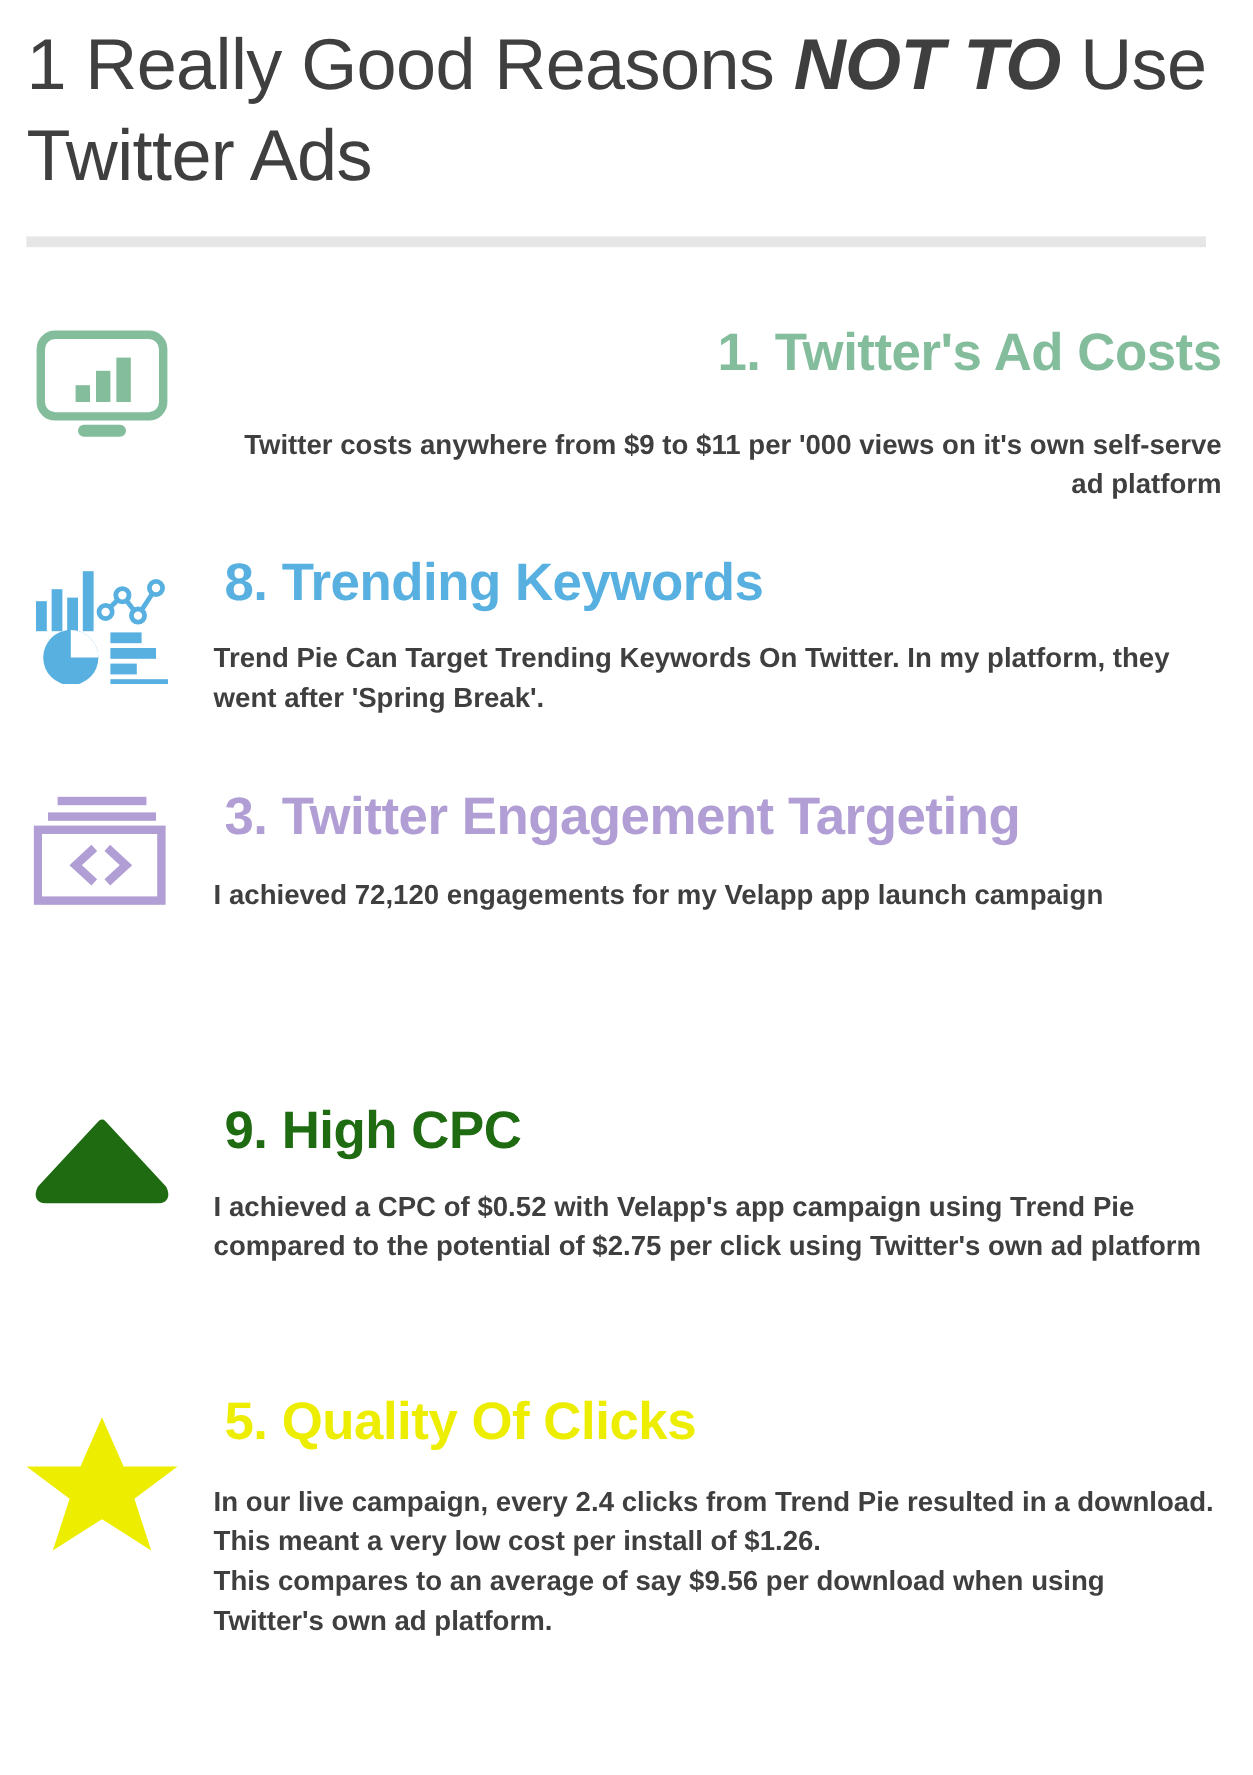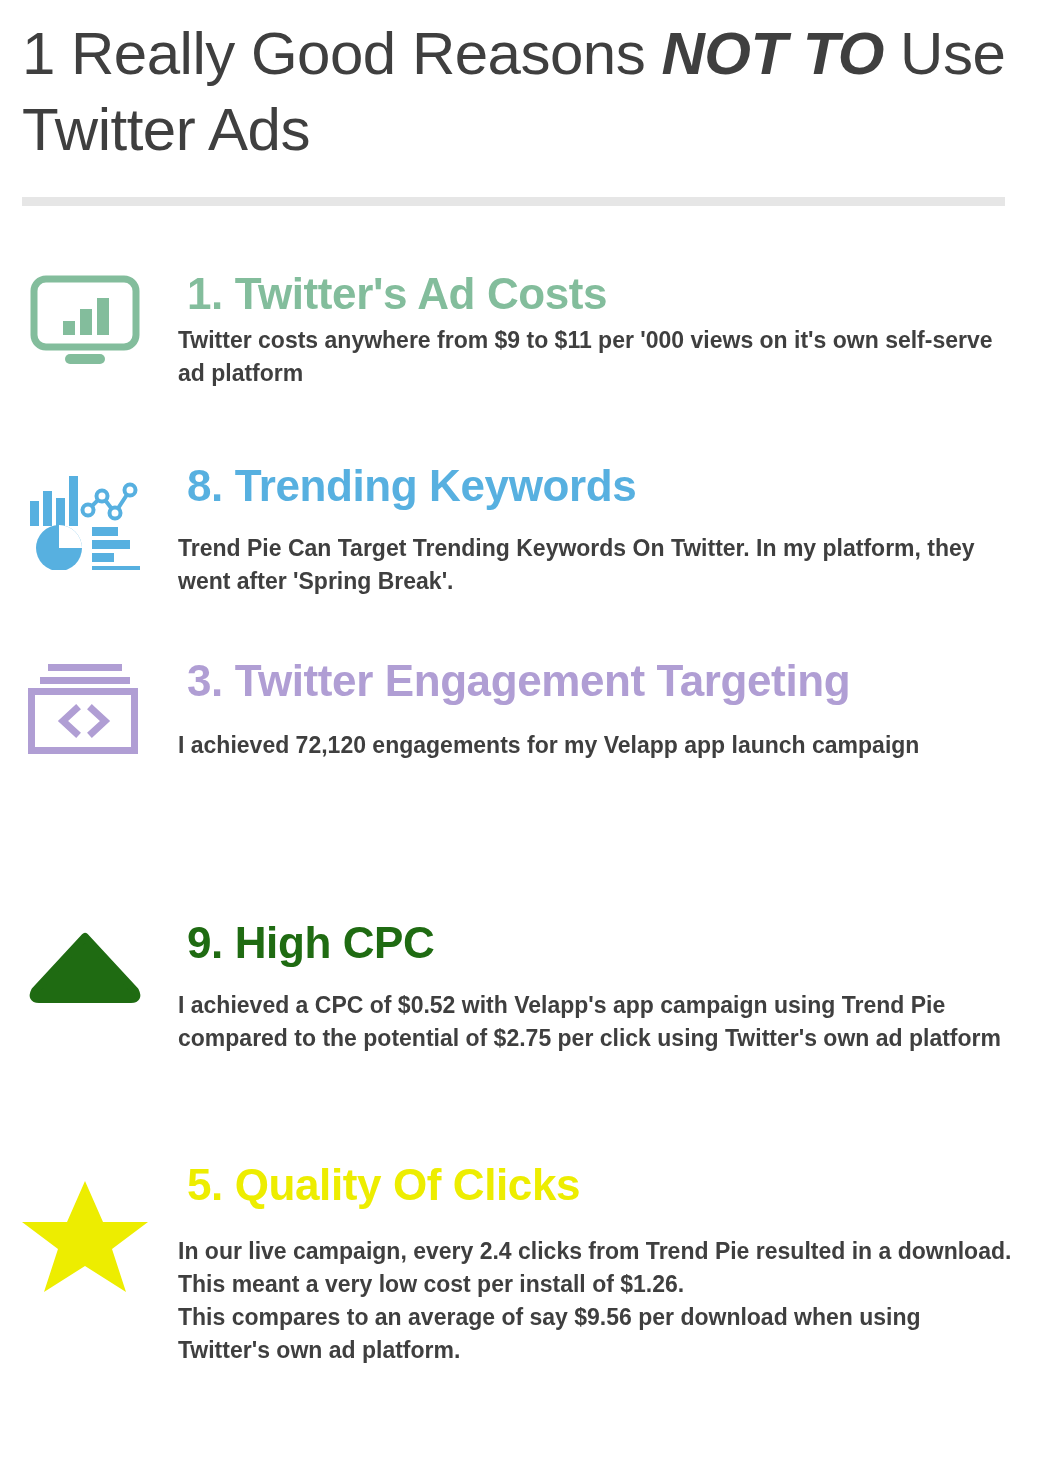--- a/index.html
+++ b/index.html
@@ -81,31 +81,31 @@
   .para {
     margin: 0;
     font-size: 23px;
     line-height: 33px;
     font-weight: 700;
     color: #3f3f3f;
   }
   .para + .para { margin-top: 0; }
 
   
-  #section-1 { top: 268px; }
+  #section-1 { top: 268px; text-align: right; }
   #section-2 { top: 460px; }
   #section-3 { top: 655px; }
   #section-4 { top: 917px; }
   #section-5 { top: 1159px; }
 
   #section-1 .section-body { padding-top: 0; }
   #section-3 .section-body .para-wrap { margin-top: 22px; }
   #section-4 .section-body .para-wrap { margin-top: 20px; }
   #section-5 .section-body .para-wrap { margin-top: 24px; }
-  #section-1 .section-body .para-wrap { margin-top: 4px; }
+  #section-1 .section-body .para-wrap { margin-top: 34px; }
   #section-2 .section-body .para-wrap { margin-top: 20px; }
 
   
   .icon-svg { display: block; }
 
   #section-1 .icon-slot { top: 6px; }
   #section-2 .icon-slot { top: 6px; }
   #section-3 .icon-slot { top: 6px; }
   #section-4 .icon-slot { top: 14px; }
   #section-5 .icon-slot { top: 16px; }

